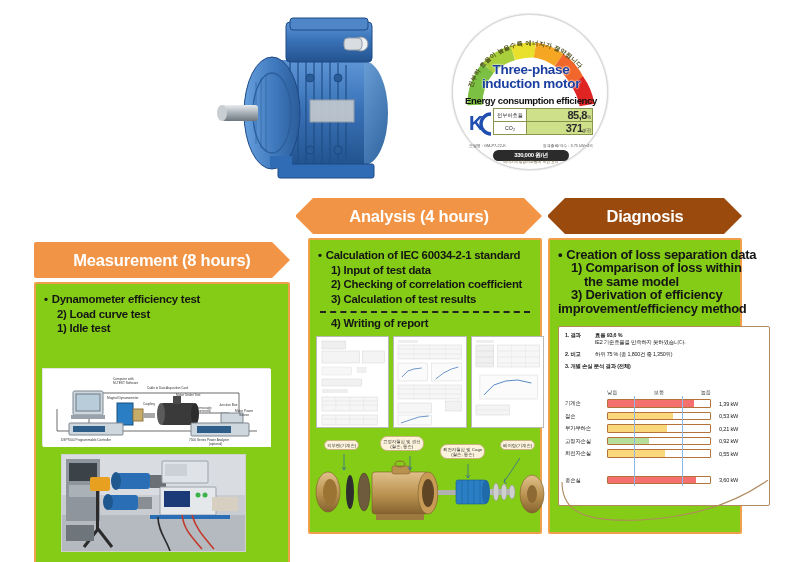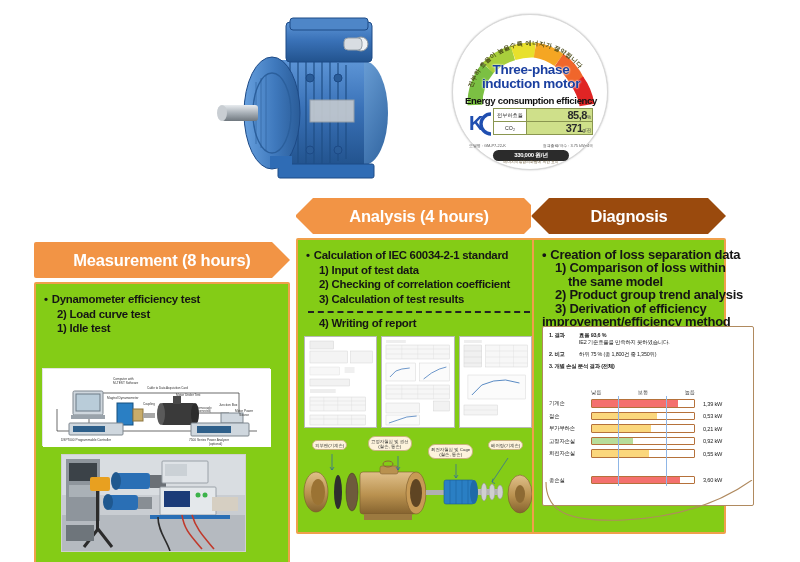--- a/index.html
+++ b/index.html
@@ -57,21 +57,21 @@
     position:absolute; left:40px; top:135px; width:76px; height:11px;
     background:#2b2b2b; border-radius:6px; color:#fff; font-size:6px;
     font-weight:bold; text-align:center; line-height:11px; letter-spacing:-0.3px;
   }
   .kc-foot { position:absolute; left:16px; top:144px; width:124px; text-align:center; font-size:3.8px; color:#6b5a3a; }
 
   
   .col { position:absolute; top:198px; }
   #col-measurement { left:34px;  width:256px;margin-top:44px; }
   #col-analysis    { left:296px; width:246px; }
-  #col-diagnosis   { left:532px; width:194px; }
+  #col-diagnosis   { left:548px; width:194px; }
 
   
   .flow-header {
     position:relative; height:36px; color:#fff; font-weight:bold;
     font-size:16.5px; display:flex; align-items:center; justify-content:center;
     letter-spacing:-0.2px;
   }
   .flow-header span { position:relative; z-index:2; }
   .flow-header .arrow-shape {
     position:absolute; inset:0; z-index:1;
@@ -87,21 +87,21 @@
     background:#fff;
     clip-path: polygon(0 0, 100% 0, 0 50%, 100% 100%, 0 100%);
   }
 
   
   .flow-body {
     margin-top:4px; border:2px solid #f0a04b; background:#84cc16; border-radius:2px;
     position:relative;
   }
   #col-measurement .flow-body { height:296px; }
-  #col-analysis    .flow-body { height:296px; }
+  #col-analysis    .flow-body { height:296px;margin-left:12px; }
   #col-diagnosis   .flow-body { height:296px; }
 
   .bullet-list { padding:8px 6px 0 8px; }
   .bullet-line {
     font-size:11.4px; font-weight:bold; color:#151515;
     line-height:14.6px; letter-spacing:-0.25px; white-space:nowrap;
   }
   .bullet-line.b0::before { content:"•"; margin-right:4px; }
   .bullet-line.indent { padding-left:13px; }
   .bullet-line.indent2 { padding-left:26px; }
@@ -577,21 +577,20 @@
   <div class="flow-header brown">
     <div class="arrow-notch"></div>
     <div class="arrow-shape"></div>
     <span>Diagnosis</span>
   </div>
   <div class="flow-body">
     <div class="bullet-list">
       <div class="bullet-line b0">Creation of loss separation data</div>
       <div class="bullet-line indent">1) Comparison of loss within</div>
       <div class="bullet-line indent2">the same model</div>
-      <div class="bullet-line indent">2) Product group trend analysis</div>
       <div class="bullet-line indent">3) Derivation of efficiency</div>
       <div class="bullet-line">improvement/efficiency method</div>
     </div>
 
     <div id="result-card">
       <div class="res-block">
         <div class="res-row">
           <div class="res-k">
             <span>1.</span>
             <span>결과</span>

